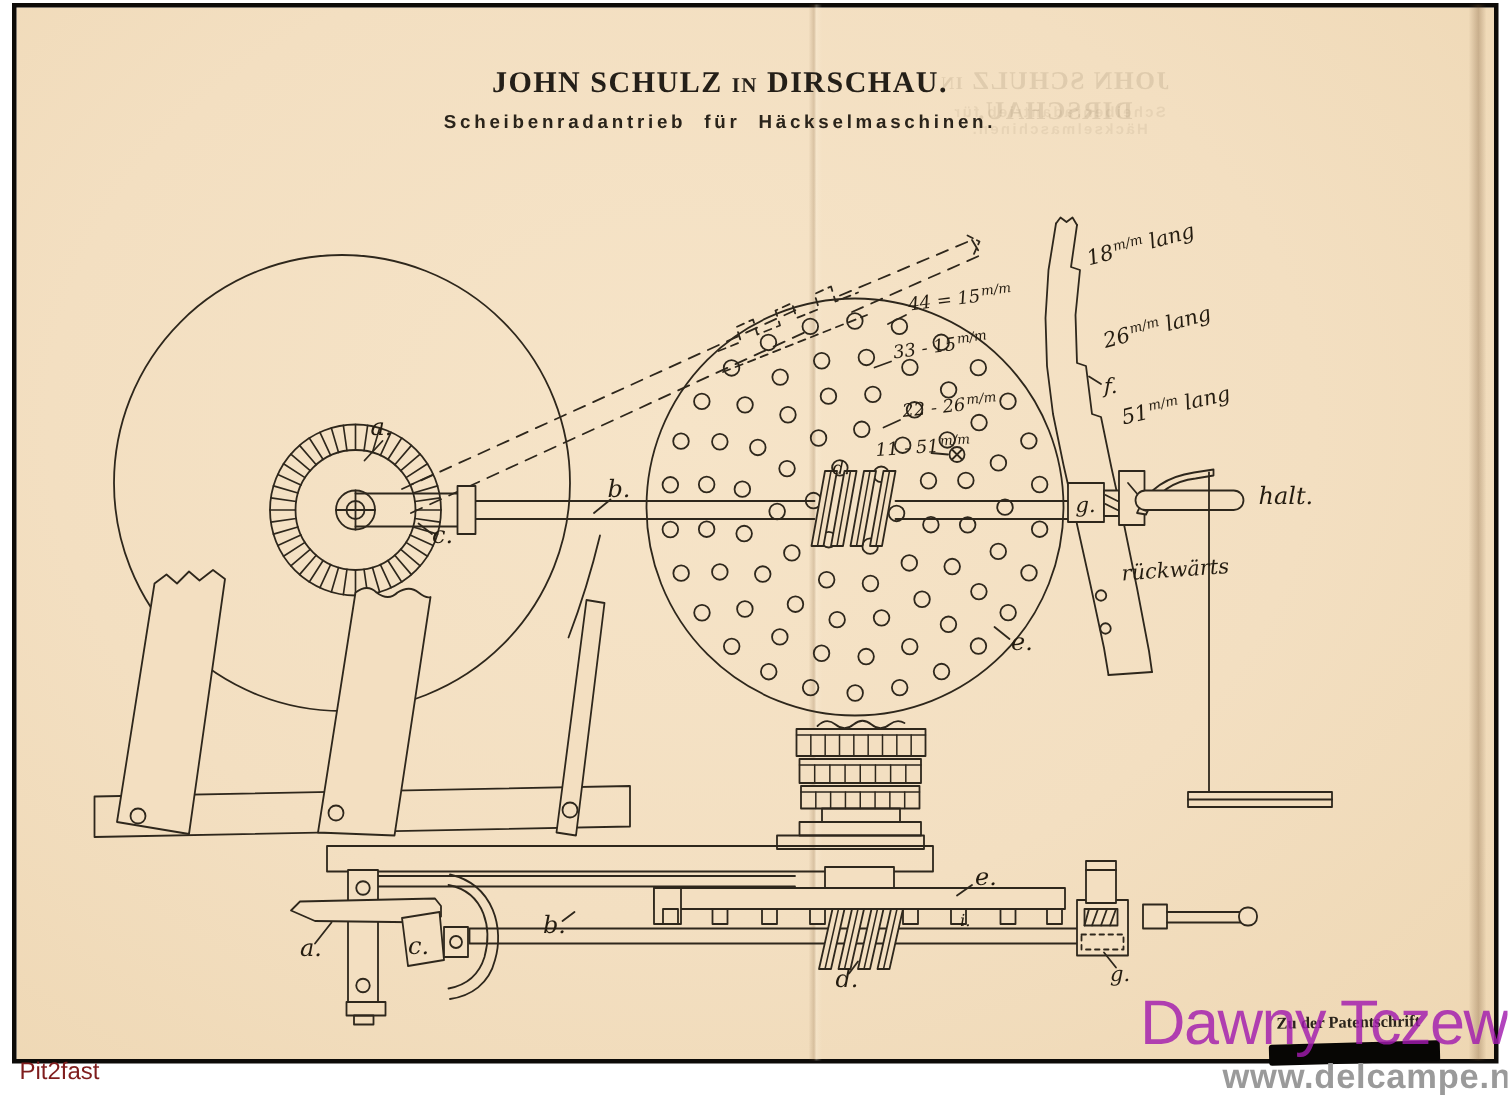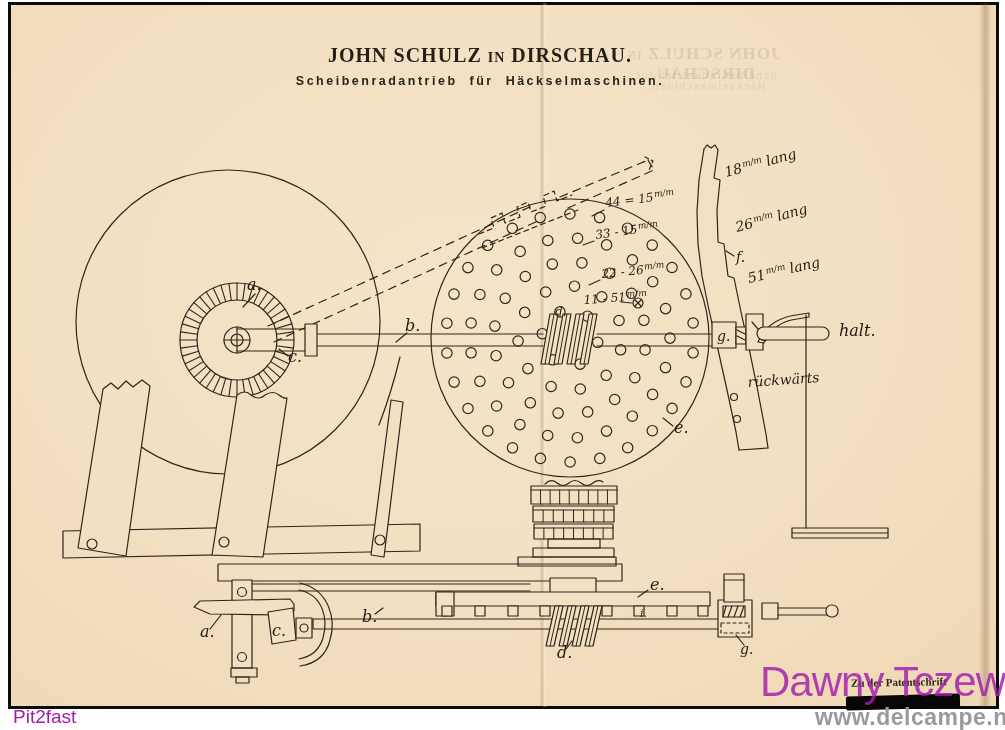--- a/index.html
+++ b/index.html
@@ -23,21 +23,21 @@
          opacity:.14;font-family:"Liberation Serif",serif;font-variant:small-caps;font-weight:600;
          font-size:17px;letter-spacing:1px;color:#6d5a3c}
   .bleed2{position:absolute;left:606px;top:70px;width:200px;text-align:center;transform:scaleX(-1);
          opacity:.09;font-weight:bold;font-size:10px;letter-spacing:1.5px;color:#6d5a3c}
   .caption{position:absolute;left:851px;top:676px;font-family:"Liberation Serif",serif;
          font-weight:bold;font-size:11px;color:#2a241c;transform:rotate(-1deg);white-space:nowrap}
   .redaction{position:absolute;left:846px;top:695px;width:114px;height:14px;background:#070604;
          border-radius:2px;transform:rotate(-1.5deg)}
   .wm-overlay{position:absolute;left:760px;top:658px;font-size:42px;color:#a21caf;opacity:.82;
          letter-spacing:-1px;white-space:nowrap}
-  .wm-left{position:absolute;left:13px;top:706px;font-size:19px;color:#a21caf}
+  .wm-left{position:absolute;left:13px;top:706px;font-size:16px;color:#7f1d1d}
   .wm-right{position:absolute;left:815px;top:704px;font-size:23px;font-weight:bold;color:#9a9a9a;
          letter-spacing:.5px;white-space:nowrap}
   svg.draw{position:absolute;left:0;top:0}
   svg.draw *{stroke-linecap:round;stroke-linejoin:round}
   svg .ink{stroke:#2e271c;stroke-width:1.2;fill:none}
   svg .paperfill{stroke:#2e271c;stroke-width:1.2;fill:#f3dfc1}
   svg text{stroke:none;fill:#241c10}
   .hw{font-family:"DejaVu Serif",serif;font-style:italic}
   .sz11{font-size:11px}.sz12{font-size:12px}.sz14{font-size:14px}.sz16{font-size:16px}
 </style>

